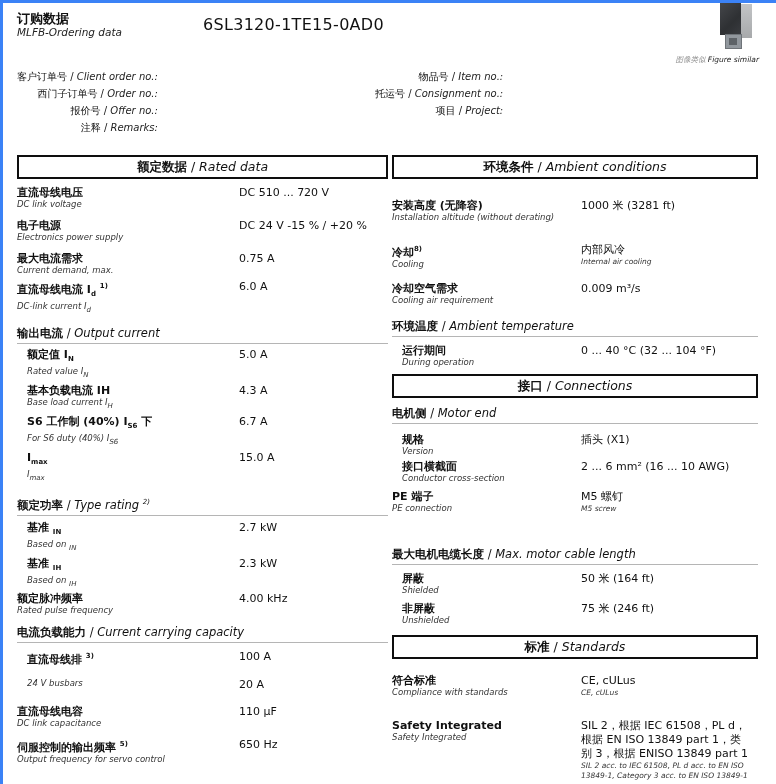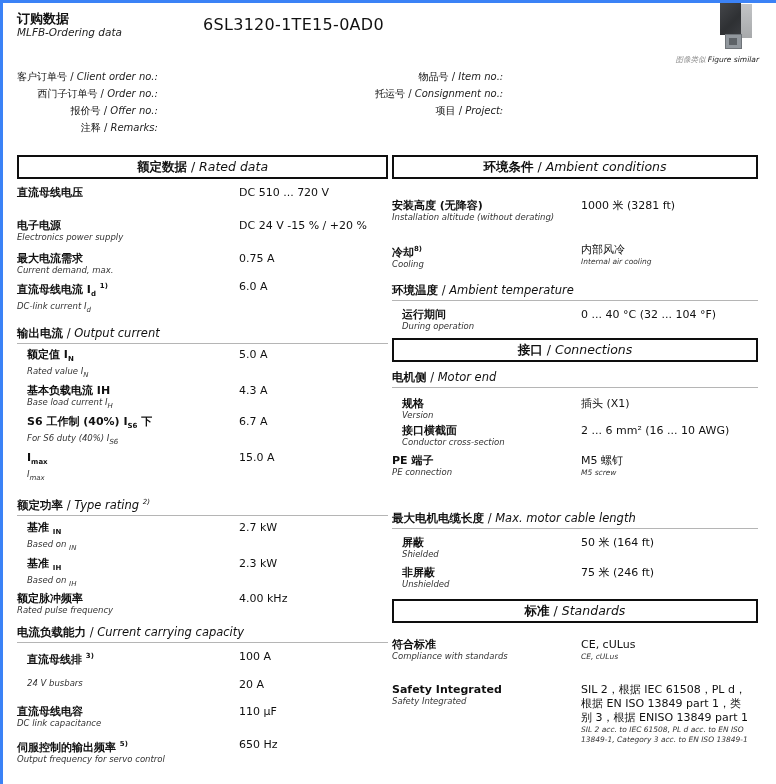--- a/index.html
+++ b/index.html
@@ -82,20 +82,21 @@
     <div class="field-row"><span class="f-zh">托运号</span> <span>/</span> <span class="f-en">Consignment no.:</span></div>
     <div class="field-row"><span class="f-zh">项目</span> <span>/</span> <span class="f-en">Project:</span></div>
   </div>
 
   <div class="col col-left">
     <div class="sectionbox"><span class="sb-zh">额定数据</span> <span>/</span> <span class="sb-en">Rated data</span></div>
 
     <div class="row" style="margin-top:7px">
       <div class="lbl">
           <div class="lzh">直流母线电压</div>
+          <div class="len">DC link voltage</div>
         </div>
       <div class="val">DC 510 ... 720 V</div>
     </div>
 
     <div class="row" style="margin-top:9px">
       <div class="lbl">
           <div class="lzh">电子电源</div>
           <div class="len">Electronics power supply</div>
         </div>
       <div class="val">DC 24 V -15 % / +20 %</div>
@@ -226,20 +227,27 @@
       <div class="lbl">
         <div class="lzh"><span>冷却</span><sup class="p">8)</sup></div>
         <div class="len">Cooling</div>
       </div>
       <div class="val">
           <div>内部风冷</div>
           <div class="val-en">Internal air cooling</div>
         </div>
     </div>
 
+    <div class="row" style="margin-top:12px">
+      <div class="lbl">
+          <div class="lzh">冷却空气需求</div>
+          <div class="len">Cooling air requirement</div>
+        </div>
+      <div class="val">0.009 m³/s</div>
+    </div>
 
     <div class="subhead" style="margin-top:13px"><span class="sh-zh">环境温度</span> <span>/</span> <span class="sh-en">Ambient temperature</span></div>
 
     <div class="row" style="margin-top:7px">
       <div class="lbl indent">
           <div class="lzh">运行期间</div>
           <div class="len">During operation</div>
         </div>
       <div class="val">0 ... 40 °C (32 ... 104 °F)</div>
     </div>

